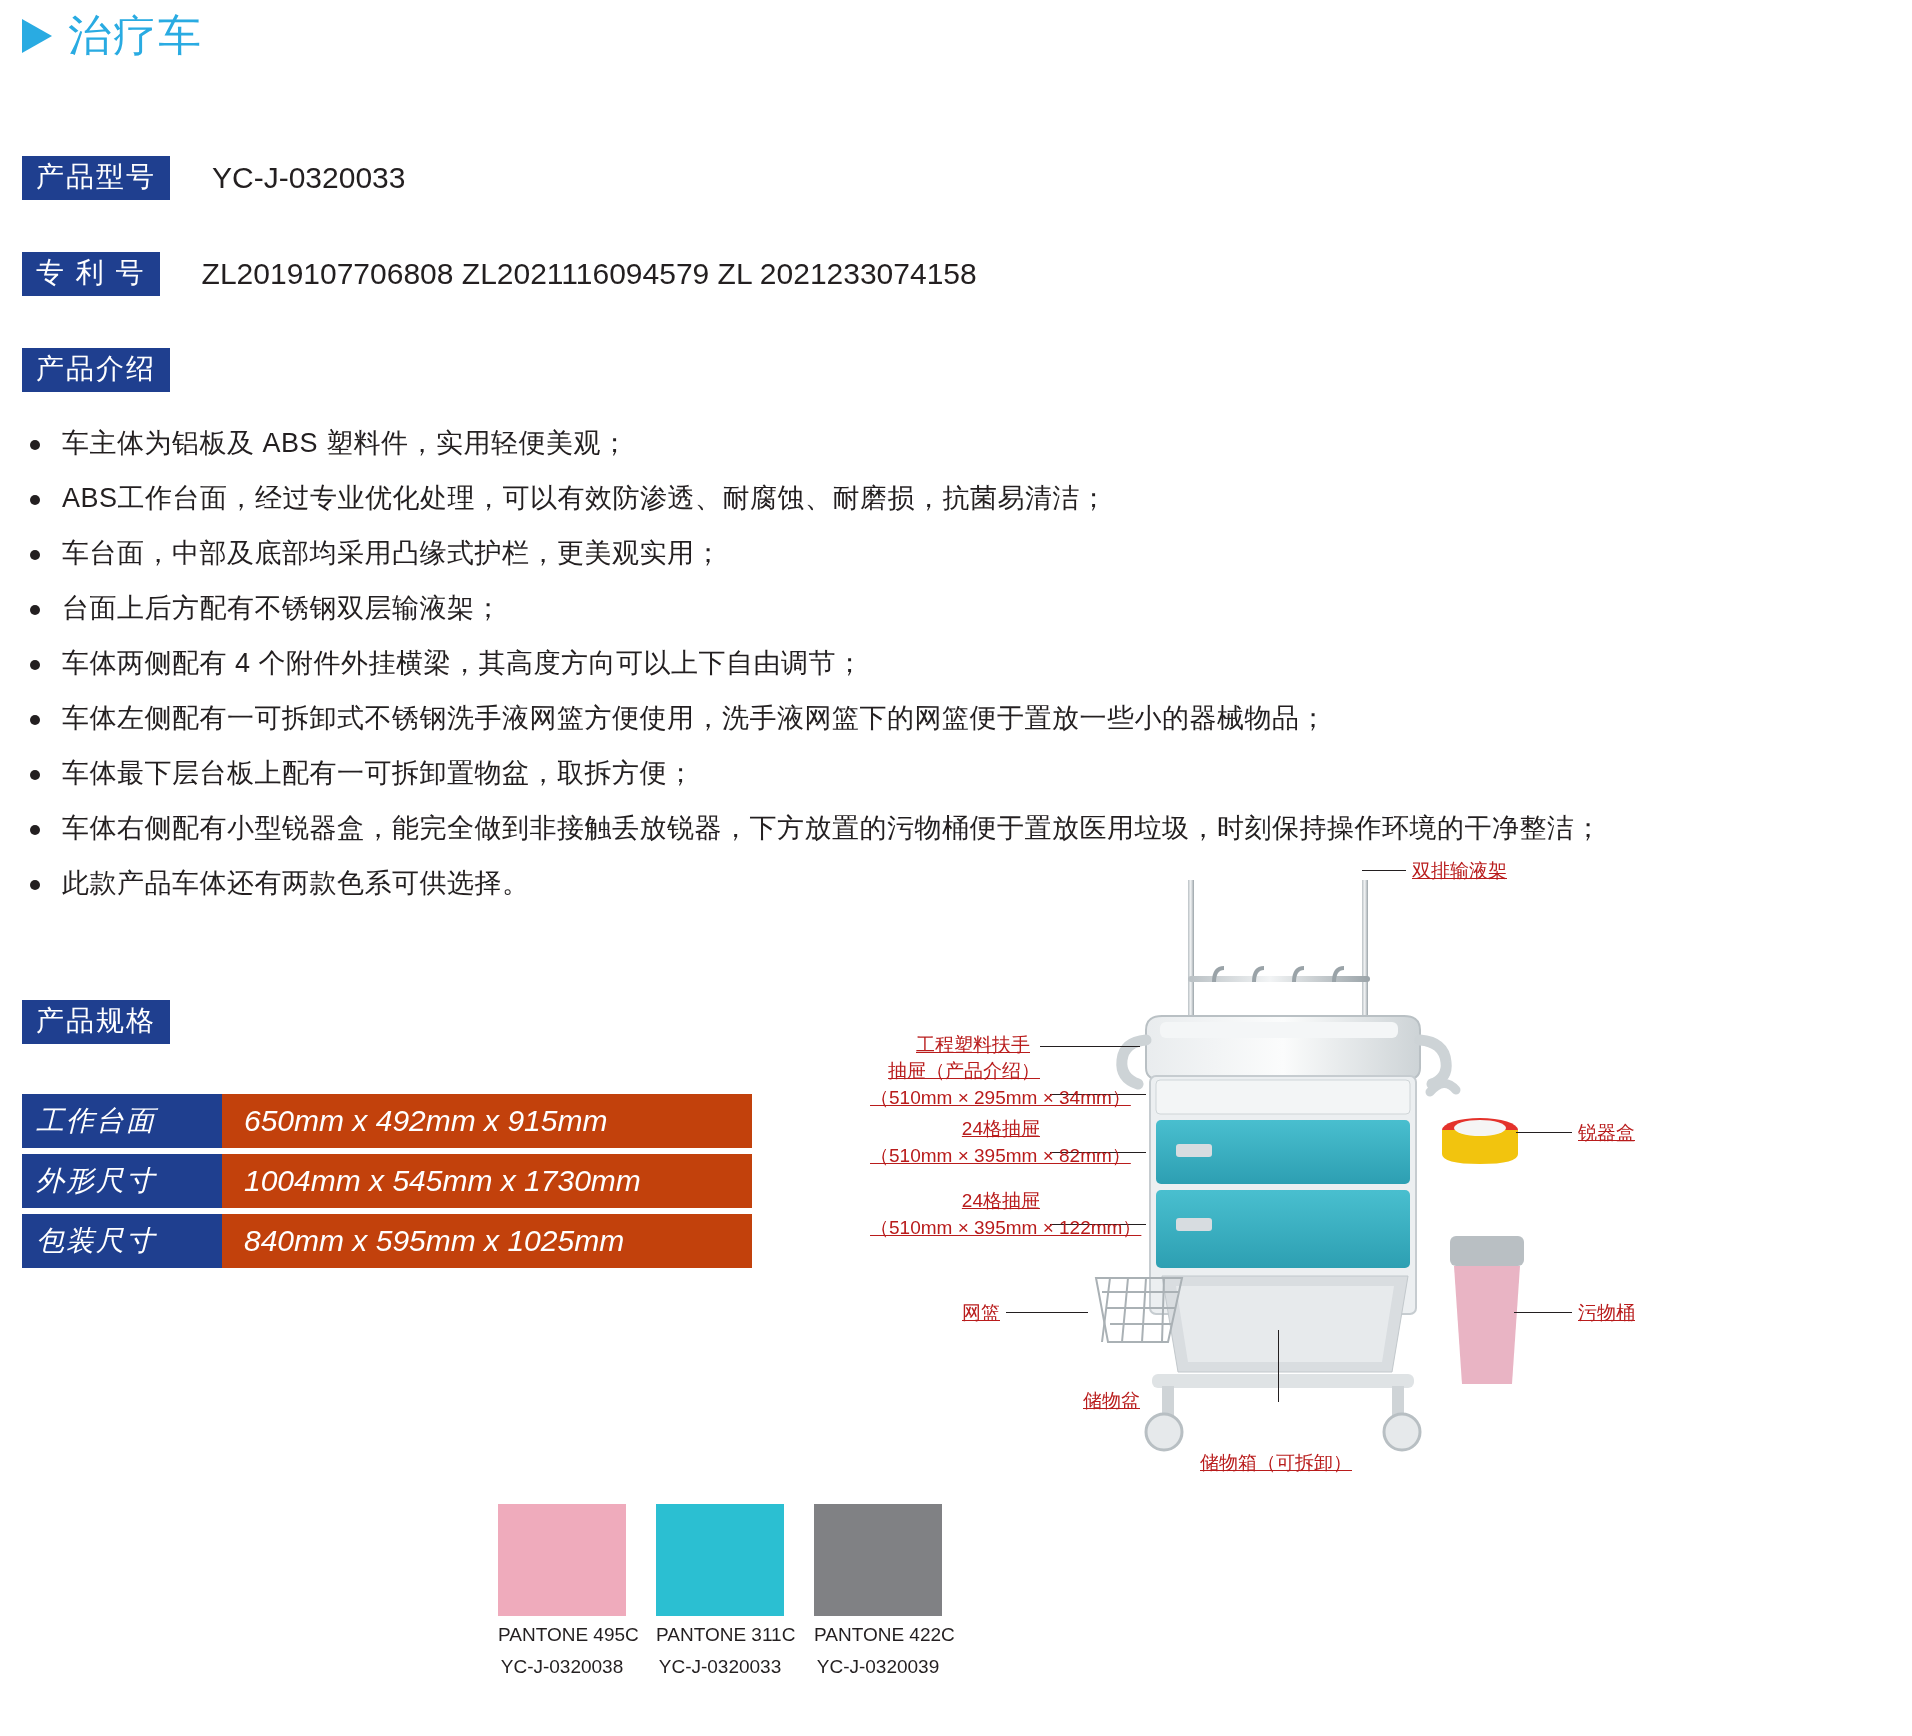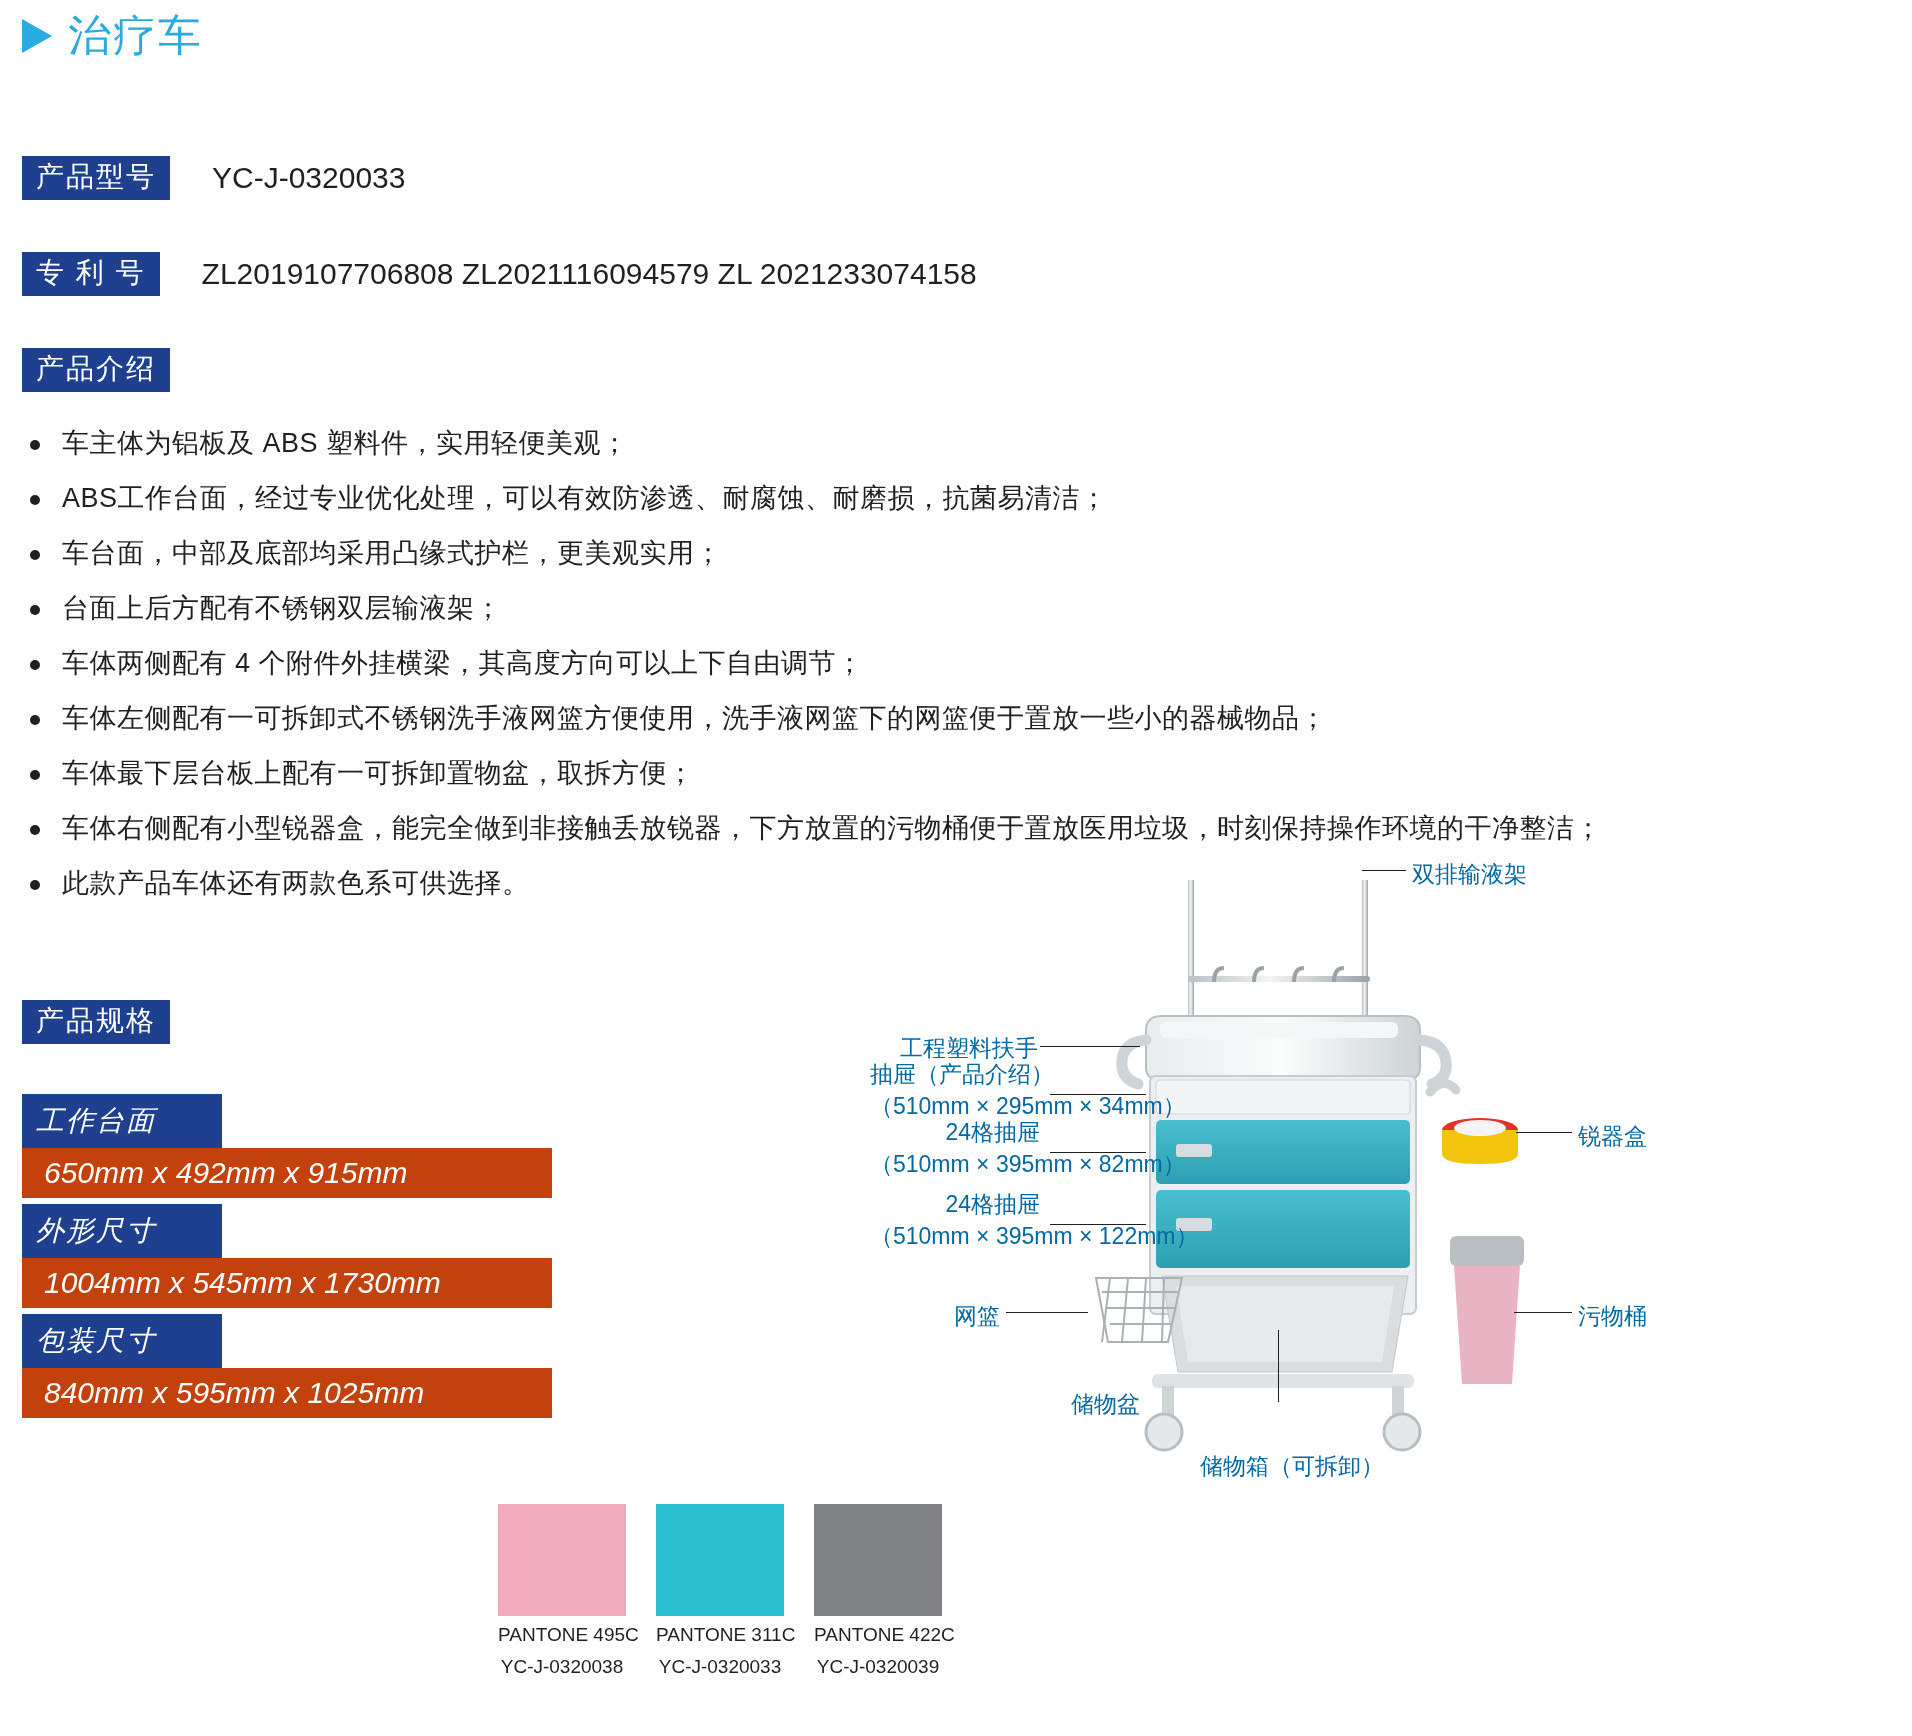--- a/index.html
+++ b/index.html
@@ -76,21 +76,20 @@
     width:10px;height:10px;border-radius:50%;
     background:#231f20;
   }
   
   .spec-table{
     position:absolute;left:22px;top:1094px;
   }
   .spec-row{
     display:flex;align-items:stretch;
     margin-bottom:6px;
-    flex-direction:column;
   }
   .spec-key{
     background:#1f3f8f;color:#fff;
     font-size:28px;letter-spacing:2px;
     width:200px;
     display:flex;align-items:center;
     padding:8px 14px;
     box-sizing:border-box;
     font-style:italic;
   }
@@ -113,23 +112,24 @@
     font-size:19px;color:#231f20;margin-top:6px;line-height:1.35;
     white-space:nowrap;
   }
   
   .photo-area{
     position:absolute;left:1010px;top:880px;
     width:880px;height:840px;
   }
   .callout{
     position:absolute;
-    font-size:23px;color:#0369a1;
+    font-size:19px;color:#b91c1c;
     line-height:1.4;
     white-space:nowrap;
+    text-decoration:underline;
   }
   .callout.right{text-align:left;}
   .callout.left{text-align:right;}
   .lead{
     position:absolute;
     height:1px;background:#231f20;
   }
   .lead-v{
     position:absolute;width:1px;background:#231f20;
   }

